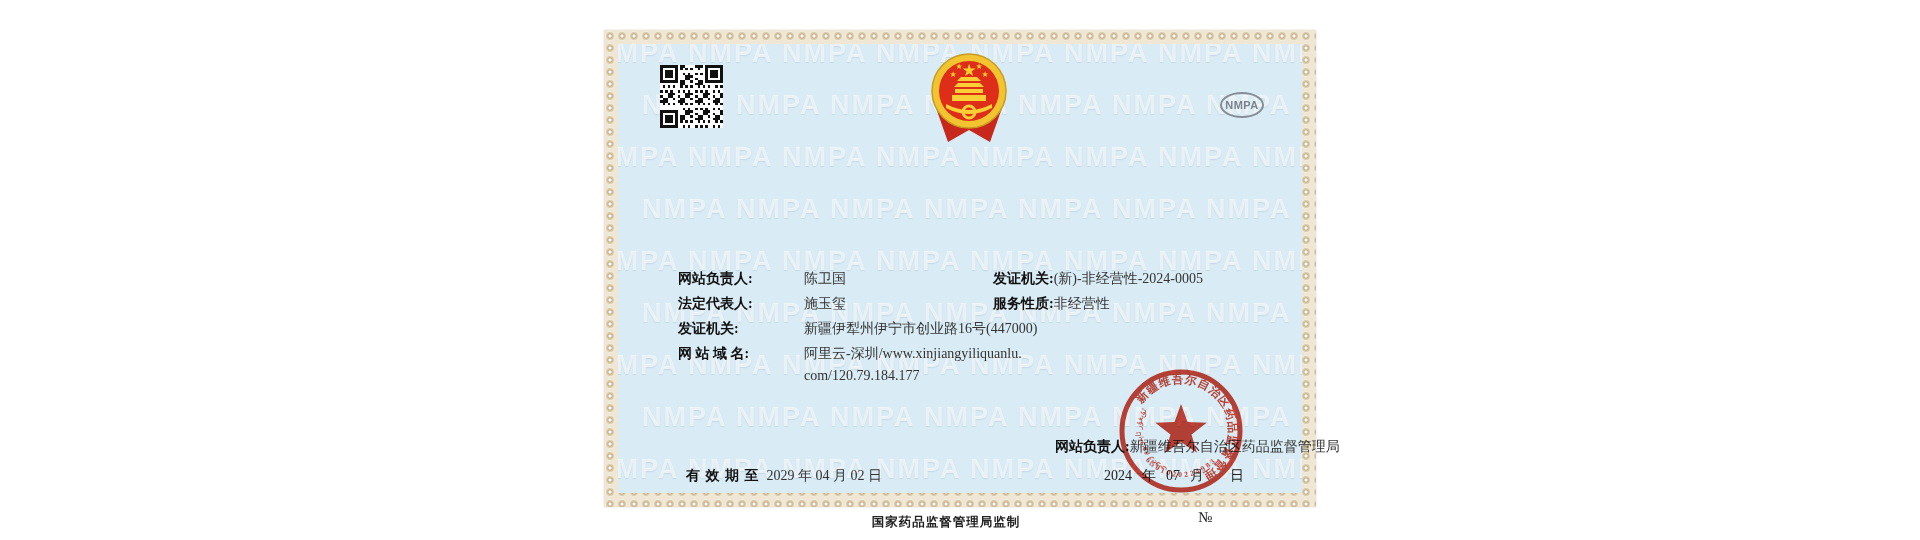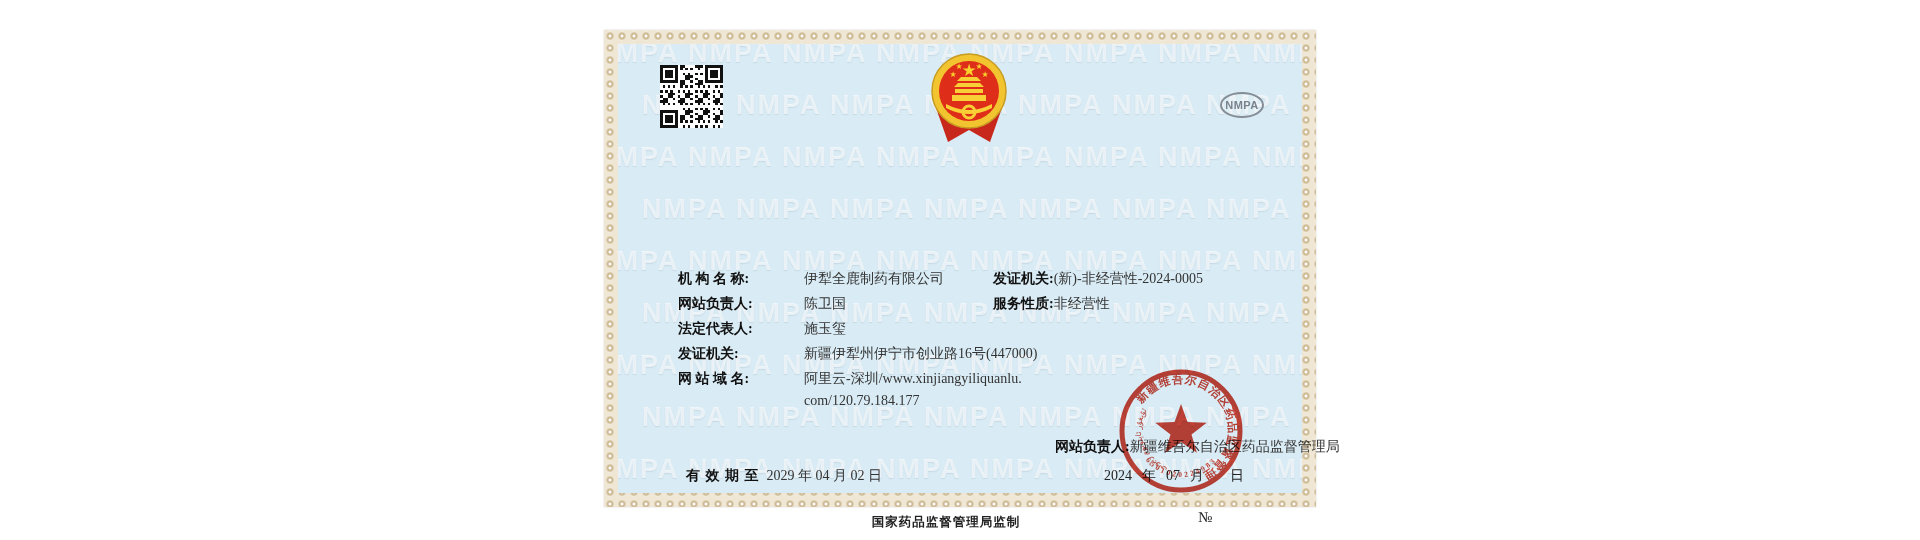--- a/index.html
+++ b/index.html
@@ -329,23 +329,20 @@
       <rect x="24" y="45" width="34" height="6" fill="#f8cf35"></rect>
       <path d="M18 54 Q41 66 64 54 L64 58 Q41 70 18 58 Z" fill="#f8cf35"></path>
       <circle cx="41" cy="62" r="6" fill="none" stroke="#f8cf35" stroke-width="3"></circle>
     </svg>
 
     <div class="nmpa-badge">NMPA</div>
 
 
     <div class="col col-left">
       <div class="frow">
-        <span class="flabel">机 构 名 称:</span><span class="fvalue">伊犁全鹿制药有限公司</span>
-      </div>
-      <div class="frow">
         <span class="flabel">网站负责人:</span><span class="fvalue">陈卫国</span>
       </div>
       <div class="frow">
         <span class="flabel">法定代表人:</span><span class="fvalue">施玉玺</span>
       </div>
       <div class="frow">
         <span class="flabel">发证机关:</span><span class="fvalue">新疆伊犁州伊宁市创业路16号(447000)</span>
       </div>
       <div class="frow">
         <span class="flabel">网 站 域 名:</span><span class="fvalue">阿里云-深圳/www.xinjiangyiliquanlu.</span>

